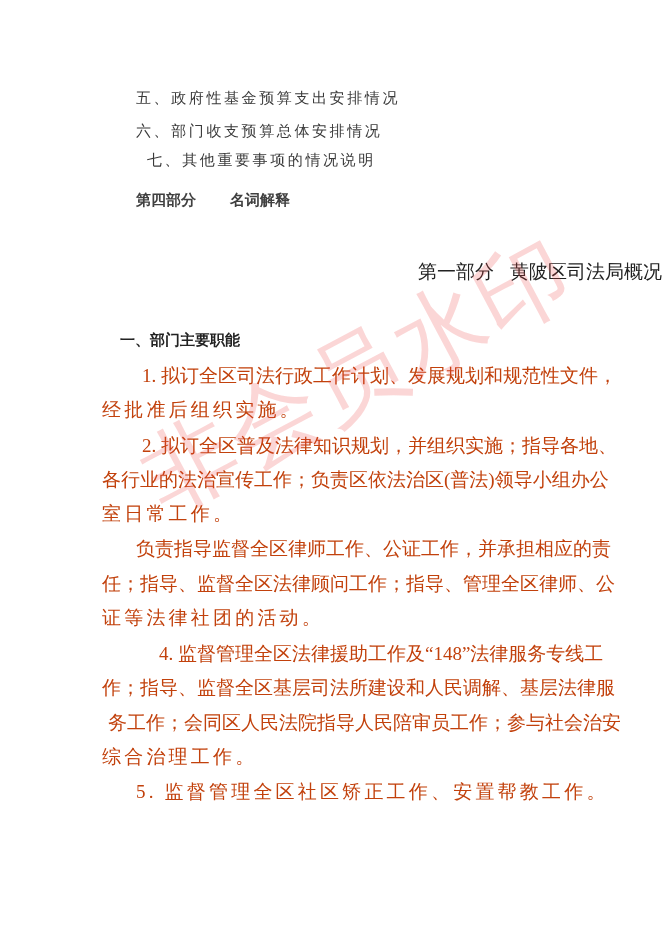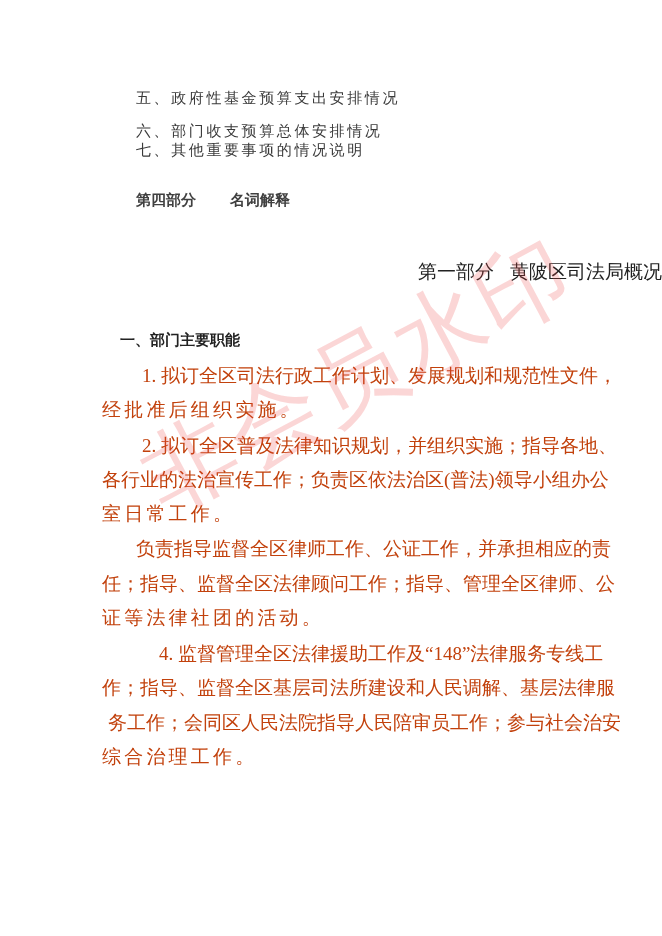--- a/index.html
+++ b/index.html
@@ -100,21 +100,21 @@
       line-height: 1;
     }
   </style>
 </head>
 <body>
 
 <div class="page">
 
   <div class="toc-line" style="top:88px;">五、政府性基金预算支出安排情况</div>
   <div class="toc-line" style="top:121px;">六、部门收支预算总体安排情况</div>
-  <div class="toc-line" style="top:140px;">七、其他重要事项的情况说明</div>
+  <div class="toc-line" style="top:150px;margin-left:11px;">七、其他重要事项的情况说明</div>
 
   <div class="toc-part" style="top:190px;">
     <span>第四部分</span><span class="gap"></span><span>名词解释</span>
   </div>
 
   <div class="part-title">
     <span>第一部分</span><span class="gap"></span><span>黄陂区司法局概况</span>
   </div>
 
   <div class="section-heading">一、部门主要职能</div>
@@ -124,16 +124,17 @@
   <div class="body-line indent" style="top:436px; left:142px; width:418px;">2. 拟订全区普及法律知识规划，并组织实施；指导各地、</div>
   <div class="body-line full" style="top:470px;">各行业的法治宣传工作；负责区依法治区(普法)领导小组办公</div>
   <div class="body-line full last" style="top:504px;">室日常工作。</div>
   <div class="body-line indent" style="top:539px;">负责指导监督全区律师工作、公证工作，并承担相应的责</div>
   <div class="body-line full" style="top:574px;">任；指导、监督全区法律顾问工作；指导、管理全区律师、公</div>
   <div class="body-line full last" style="top:608px;">证等法律社团的活动。</div>
   <div class="body-line indent" style="top:644px;margin-left:23px;">4. 监督管理全区法律援助工作及“148”法律服务专线工</div>
   <div class="body-line full" style="top:678px;">作；指导、监督全区基层司法所建设和人民调解、基层法律服</div>
   <div class="body-line full" style="top:713px;margin-left:6px;">务工作；会同区人民法院指导人民陪审员工作；参与社会治安</div>
   <div class="body-line full last" style="top:747px;">综合治理工作。</div>
+  <div class="body-line indent last" style="top:782px;">5. 监督管理全区社区矫正工作、安置帮教工作。</div>
 
   <div class="watermark">非会员水印</div>
 
 </div>
 
 </body></html>

